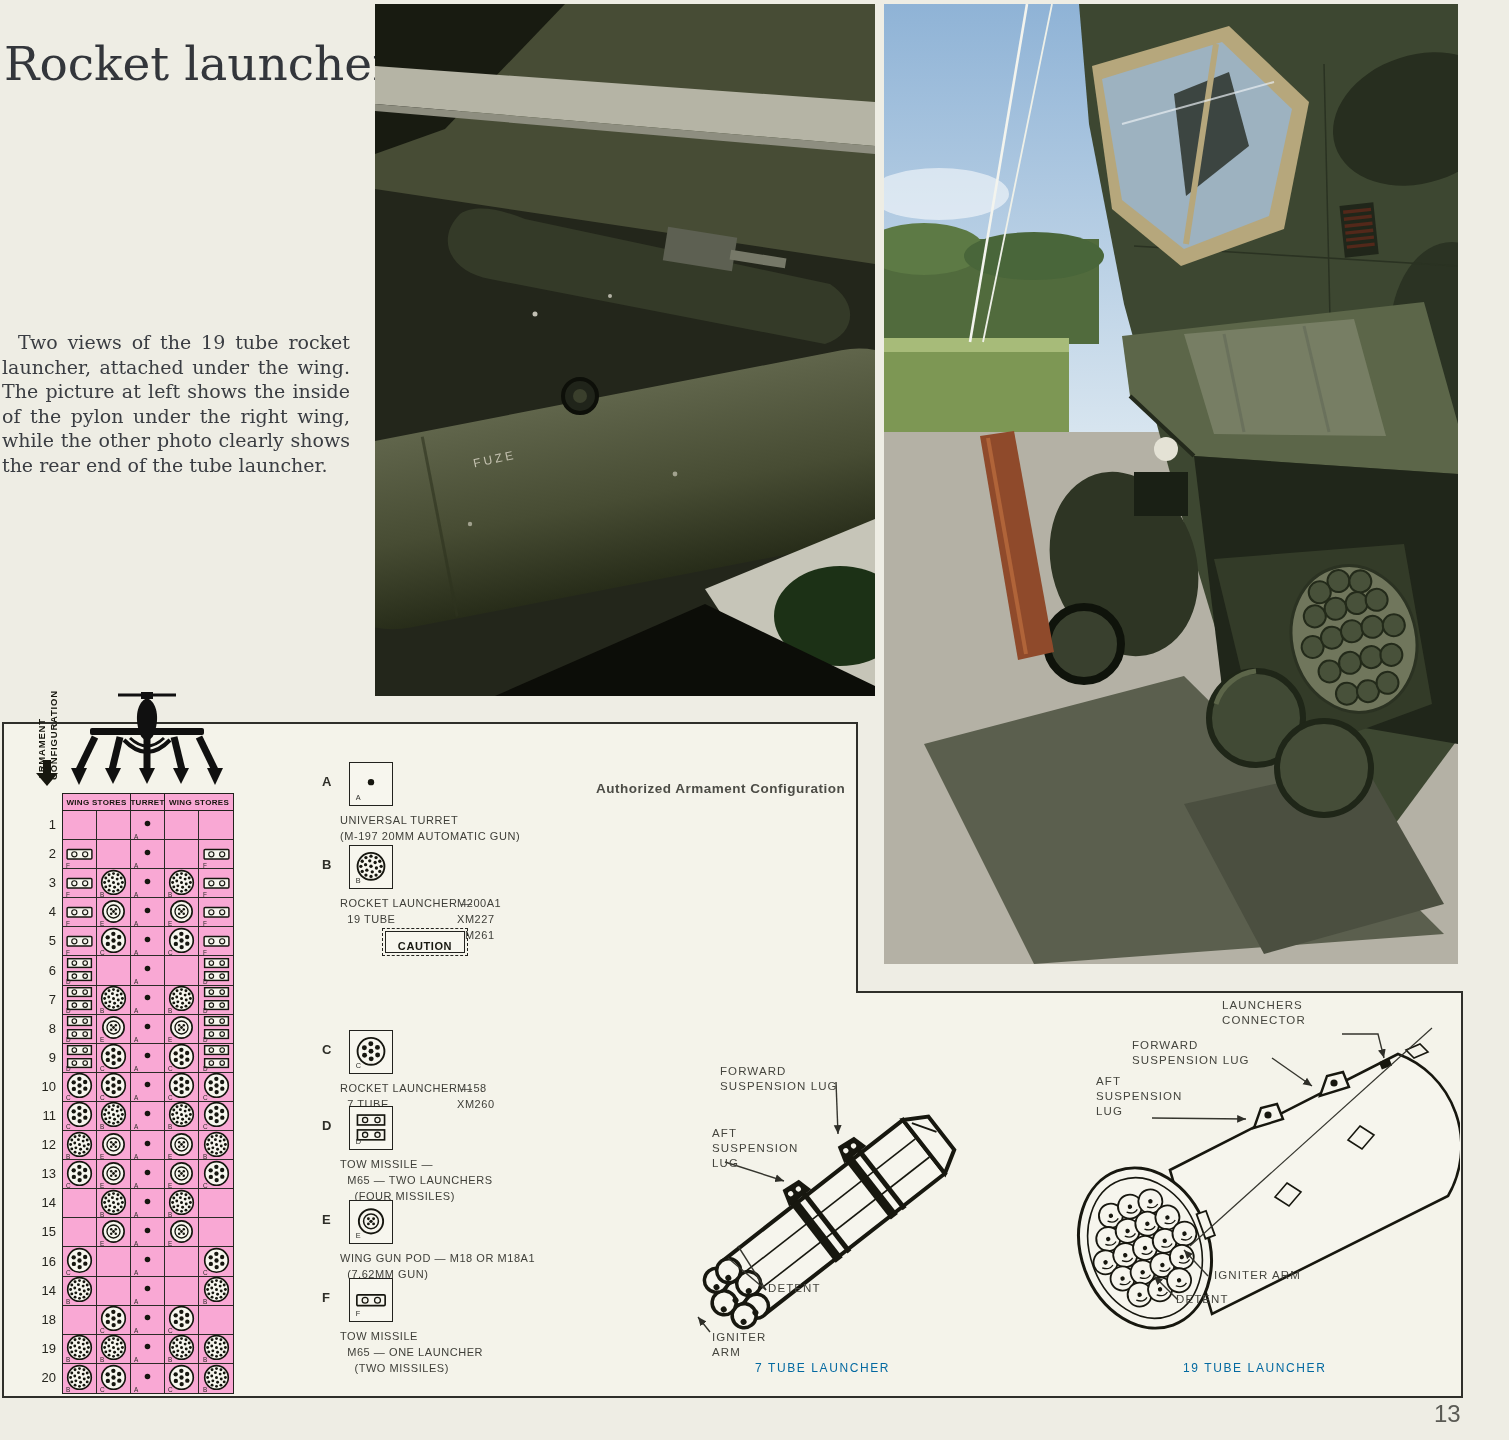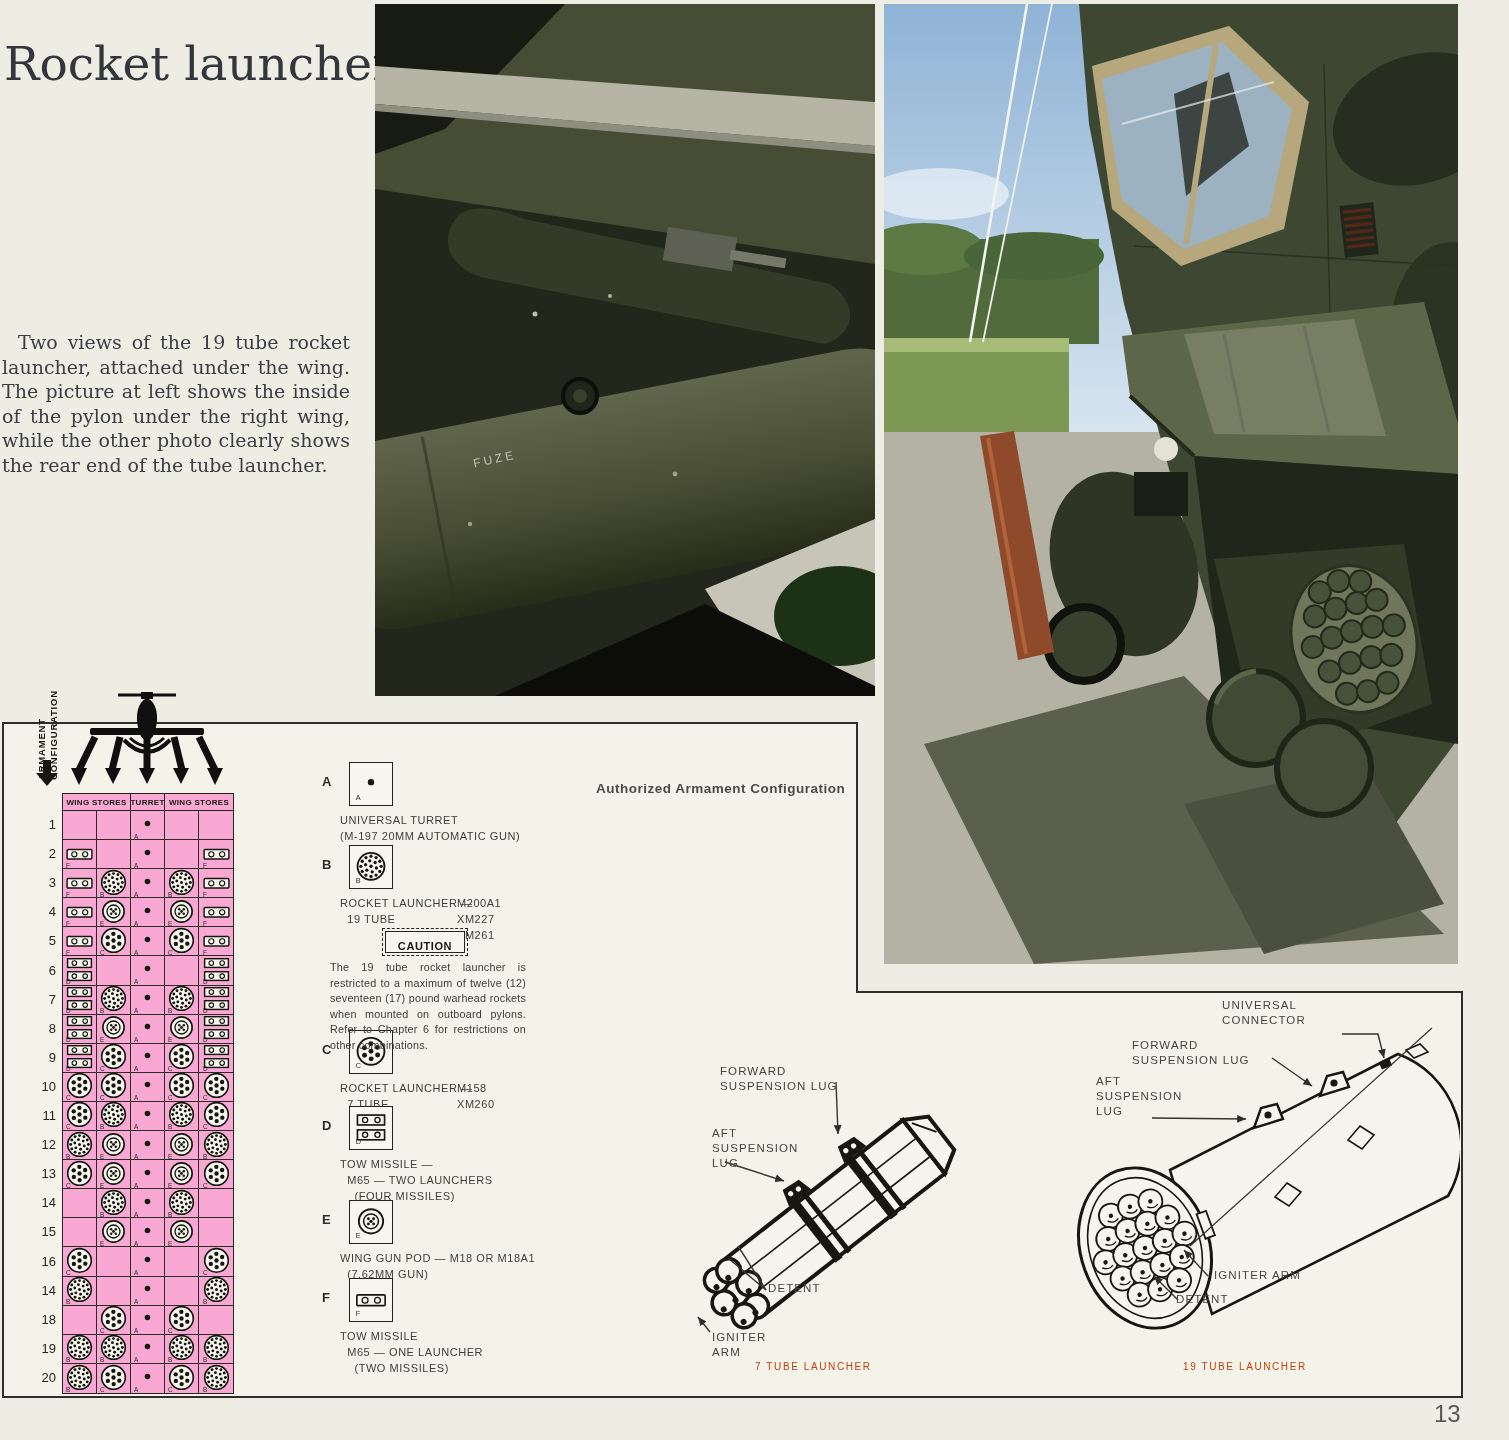--- a/index.html
+++ b/index.html
@@ -66,21 +66,21 @@
        white-space:pre-line;color:#45453e}
   .l7-forward{left:720px;top:1064px}
   .l7-aft{left:712px;top:1126px}
   .l7-detent{left:768px;top:1281px}
   .l7-igniter{left:712px;top:1330px}
   .l19-electrical{left:1222px;top:998px}
   .l19-forward{left:1132px;top:1038px}
   .l19-aft{left:1096px;top:1074px}
   .l19-igniter{left:1214px;top:1268px}
   .l19-detent{left:1176px;top:1292px}
-  .caption{position:absolute;font-size:10px;letter-spacing:1.6px;color:#c2410c}
+  .caption{position:absolute;font-size:12px;letter-spacing:1.6px;color:#0369a1}
   .cap7{left:755px;top:1361px}
   .cap19{left:1183px;top:1361px}
   .pagenum{position:absolute;left:1434px;top:1400px;font-size:24px;color:#5a5a54}
 </style>
 </head>
 <body style="background: rgb(238, 237, 228);">
 
 <div class="page">
 
   <h1 class="title">Rocket launcher</h1>
@@ -1531,21 +1531,20 @@
           <div class="legend-line">
             <span class="c1" style="width:auto">    (TWO MISSILES)</span>
           </div>
         </div>
       </div>
     </div>
 
   <div class="caution-box">
     <span>CAUTION</span>
   </div>
-  <p class="caution-text">The 19 tube rocket launcher is restricted to a maximum of twelve (12) seventeen (17) pound warhead rockets when mounted on outboard pylons. Refer to Chapter 6 for restrictions on other combinations.</p>
 
   <svg class="d7" width="345" height="320" viewBox="0 0 345 320">
     <defs>
       <marker id="ah7" viewBox="0 0 10 10" refX="9" refY="5" markerWidth="7" markerHeight="7" orient="auto">
         <path d="M0,1 L9,5 L0,9 Z" fill="#2e2e28"></path>
       </marker>
     </defs>
     <g transform="translate(98,252) rotate(-38)">
       <rect x="8" y="-34" width="228" height="68" fill="#f6f5ed" stroke="#17170f" stroke-width="4"></rect>
       <line x1="10" y1="-11.5" x2="234" y2="-11.5" stroke="#17170f" stroke-width="1.6"></line>
@@ -1684,21 +1683,21 @@
     </g>
     <g stroke="#35352e" stroke-width="1.4" fill="none">
       <path d="M302,34 L338,34 L344,58" marker-end="url(#ah19)"></path>
       <path d="M232,58 L272,86" marker-end="url(#ah19)"></path>
       <path d="M112,118 L206,119" marker-end="url(#ah19)"></path>
       <path d="M392,28 L150,246" stroke-width="1.2"></path>
       <path d="M168,276 L144,250" marker-end="url(#ah19)"></path>
       <path d="M138,300 L114,276" marker-end="url(#ah19)"></path>
     </g>
   </svg>
-  <div class="lbl l19-electrical">UNIVERSAL
+  <div class="lbl l19-electrical">LAUNCHERS
 CONNECTOR</div>
   <div class="lbl l19-forward">FORWARD
 SUSPENSION LUG</div>
   <div class="lbl l19-aft">AFT
 SUSPENSION
 LUG</div>
   <div class="lbl l19-igniter">IGNITER ARM</div>
   <div class="lbl l19-detent">DETENT</div>
   <div class="caption cap19">19 TUBE LAUNCHER</div>
 

